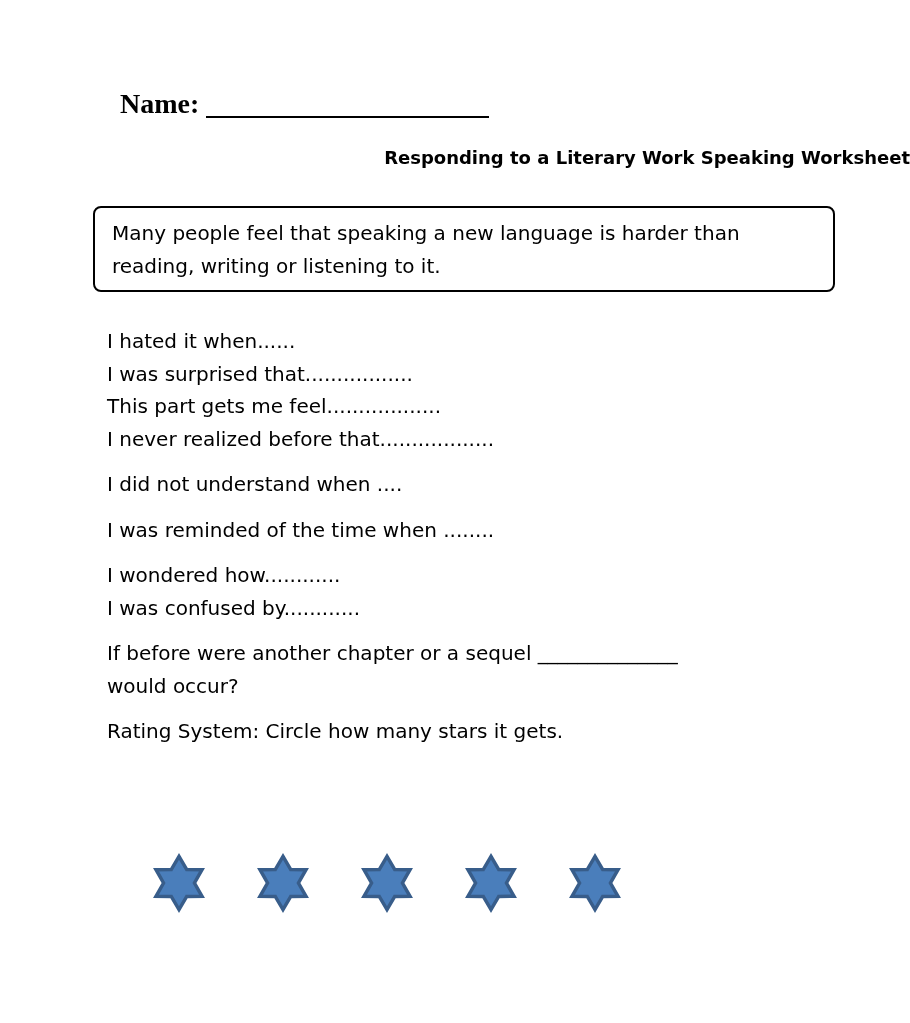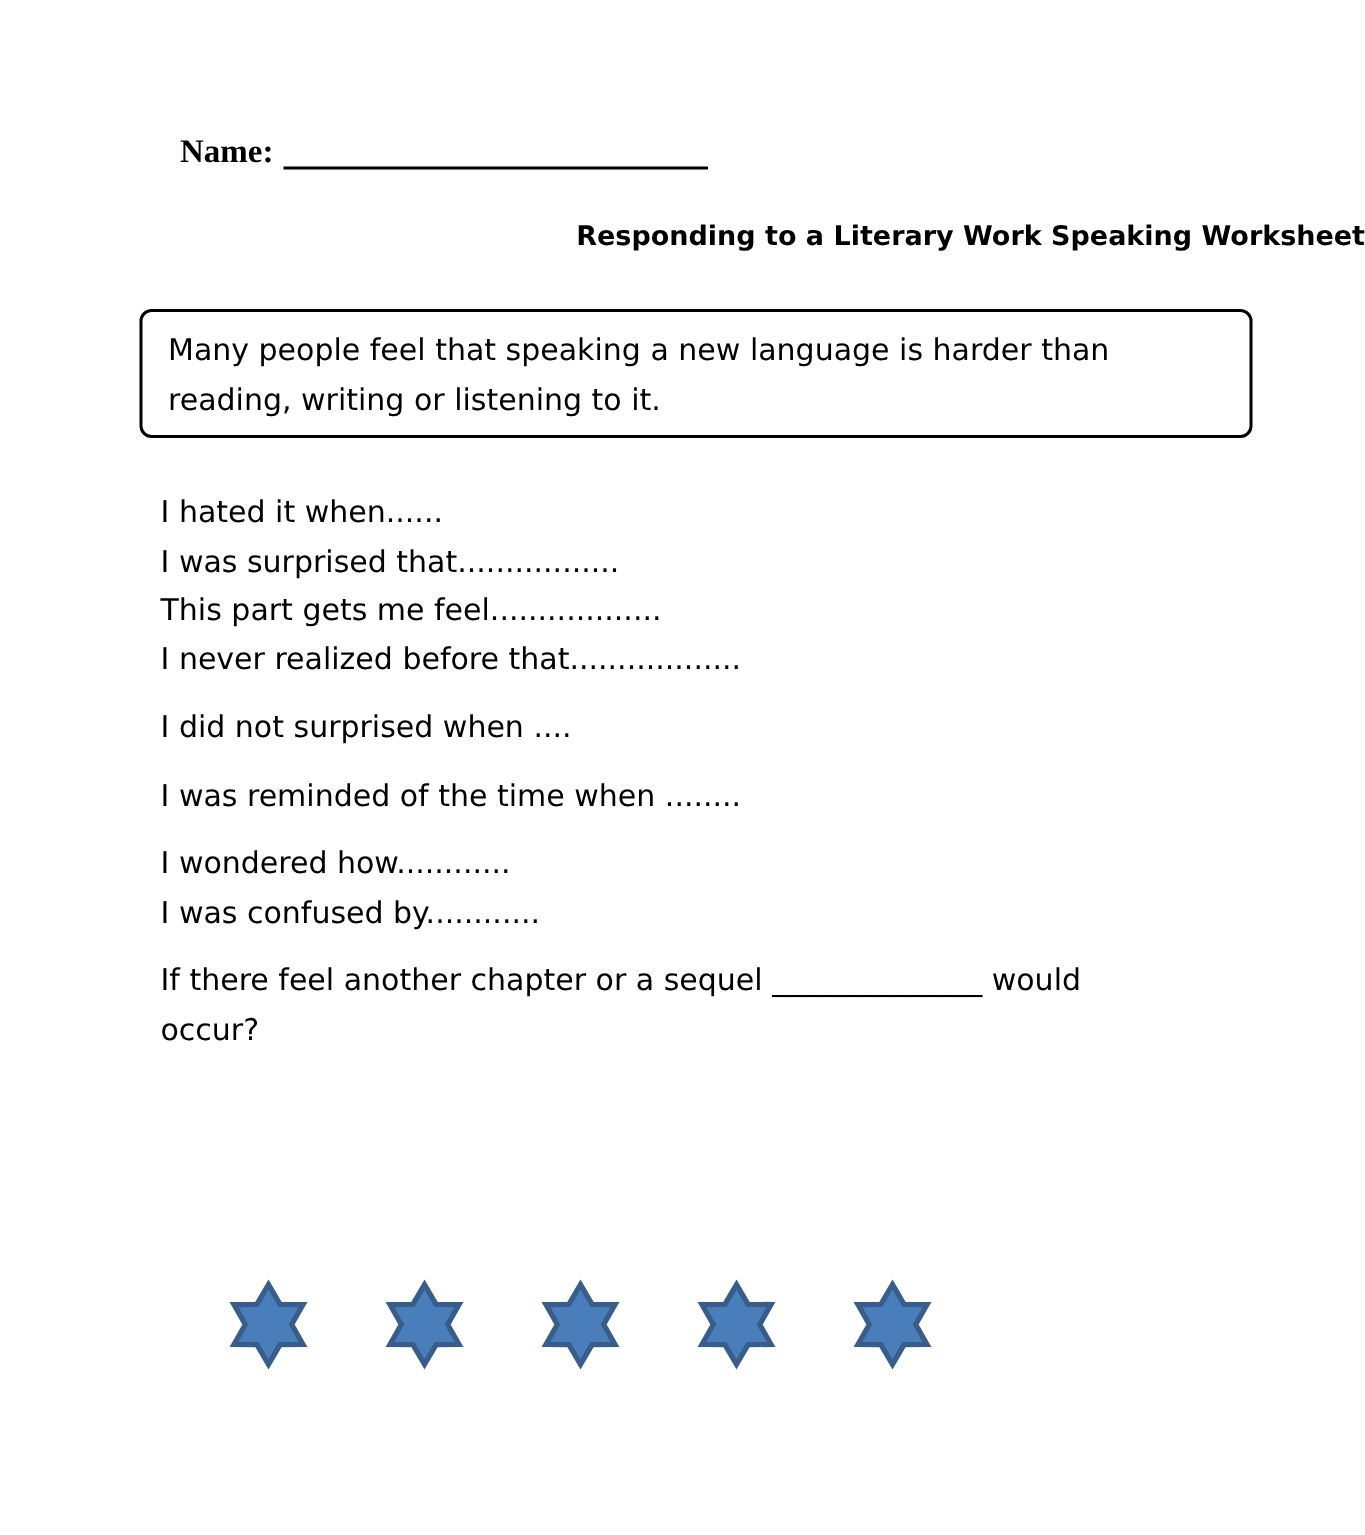--- a/index.html
+++ b/index.html
@@ -18,21 +18,21 @@
   .header-row {
     position: absolute;
     top: 88px;
     left: 120px;
     right: 122px;
     display: flex;
     justify-content: space-between;
     align-items: center;
     font-family: "Liberation Serif", "DejaVu Serif", serif;
     font-weight: bold;
-    font-size: 22px;
+    font-size: 28px;
   }
   .blank-line {
     display: inline-block;
     border-bottom: 2.5px solid #000;
     vertical-align: -5px;
     margin-left: 7px;
   }
   .name-line { width: 283px; }
   .date-line { width: 121px; }
 
@@ -104,32 +104,33 @@
   </div>
 
   <div class="prompts">
     <div class="group">
       <div>I hated it when......</div>
       <div>I was surprised that.................</div>
       <div>This part gets me feel..................</div>
       <div>I never realized before that..................</div>
     </div>
     <div class="group">
-      <div>I did not surprised when ....</div>
+      <div>I did not understand when ....</div>
     </div>
     <div class="group">
       <div>I was reminded of the time when ........</div>
     </div>
     <div class="group">
       <div>I wondered how............</div>
       <div>I was confused by............</div>
     </div>
     <div class="group">
-      <div>If there feel another chapter or a sequel ______________ would occur?</div>
+      <div>If before were another chapter or a sequel ______________ would occur?</div>
     </div>
+    <div class="group">Rating System: Circle how many stars it gets.</div>
   </div>
 
   <div class="stars-row">
     <svg class="star" viewBox="0 0 60 62" xmlns="http://www.w3.org/2000/svg">
       <polygon stroke-width="3.6" stroke-linejoin="miter" points="30,3.5 38,17.1 53.8,17.25 46,31 53.8,44.75 38,44.9 30,58.5 22,44.9 6.2,44.75 14,31 6.2,17.25 22,17.1" fill="#4a7ebb" stroke="#385d8a"></polygon>
     </svg>
   <svg class="star" viewBox="0 0 60 62" xmlns="http://www.w3.org/2000/svg">
       <polygon stroke-width="3.6" stroke-linejoin="miter" points="30,3.5 38,17.1 53.8,17.25 46,31 53.8,44.75 38,44.9 30,58.5 22,44.9 6.2,44.75 14,31 6.2,17.25 22,17.1" fill="#4a7ebb" stroke="#385d8a"></polygon>
     </svg>
       <svg class="star" viewBox="0 0 60 62" xmlns="http://www.w3.org/2000/svg">

